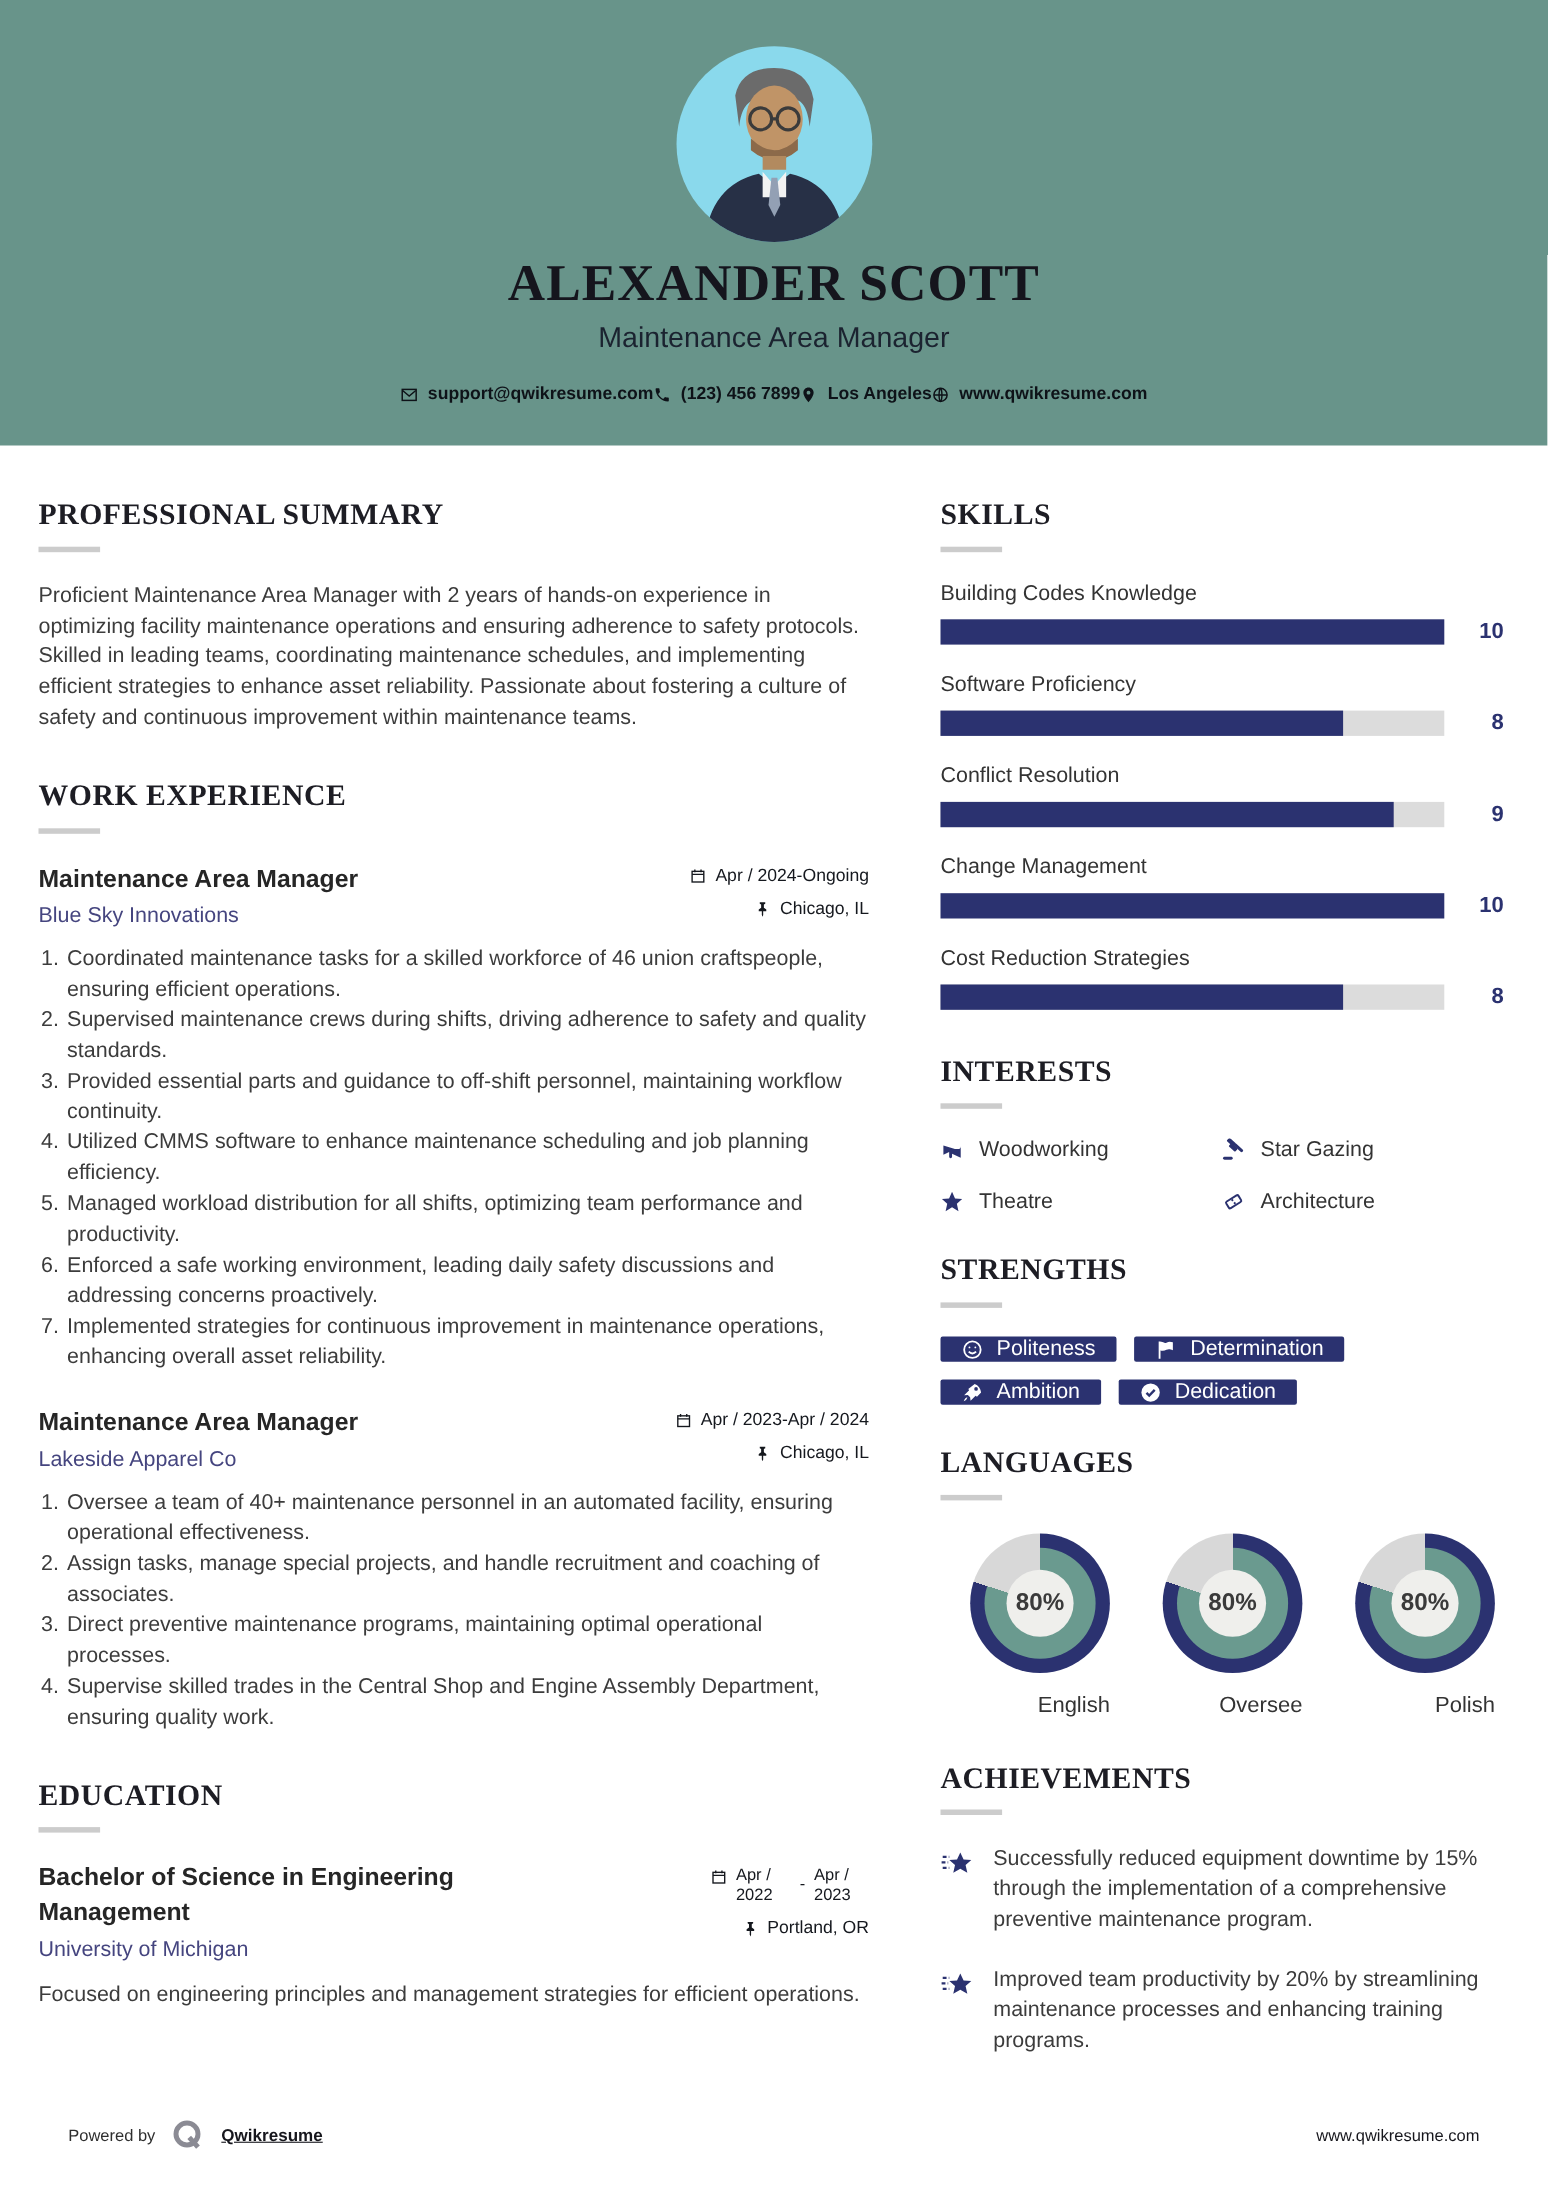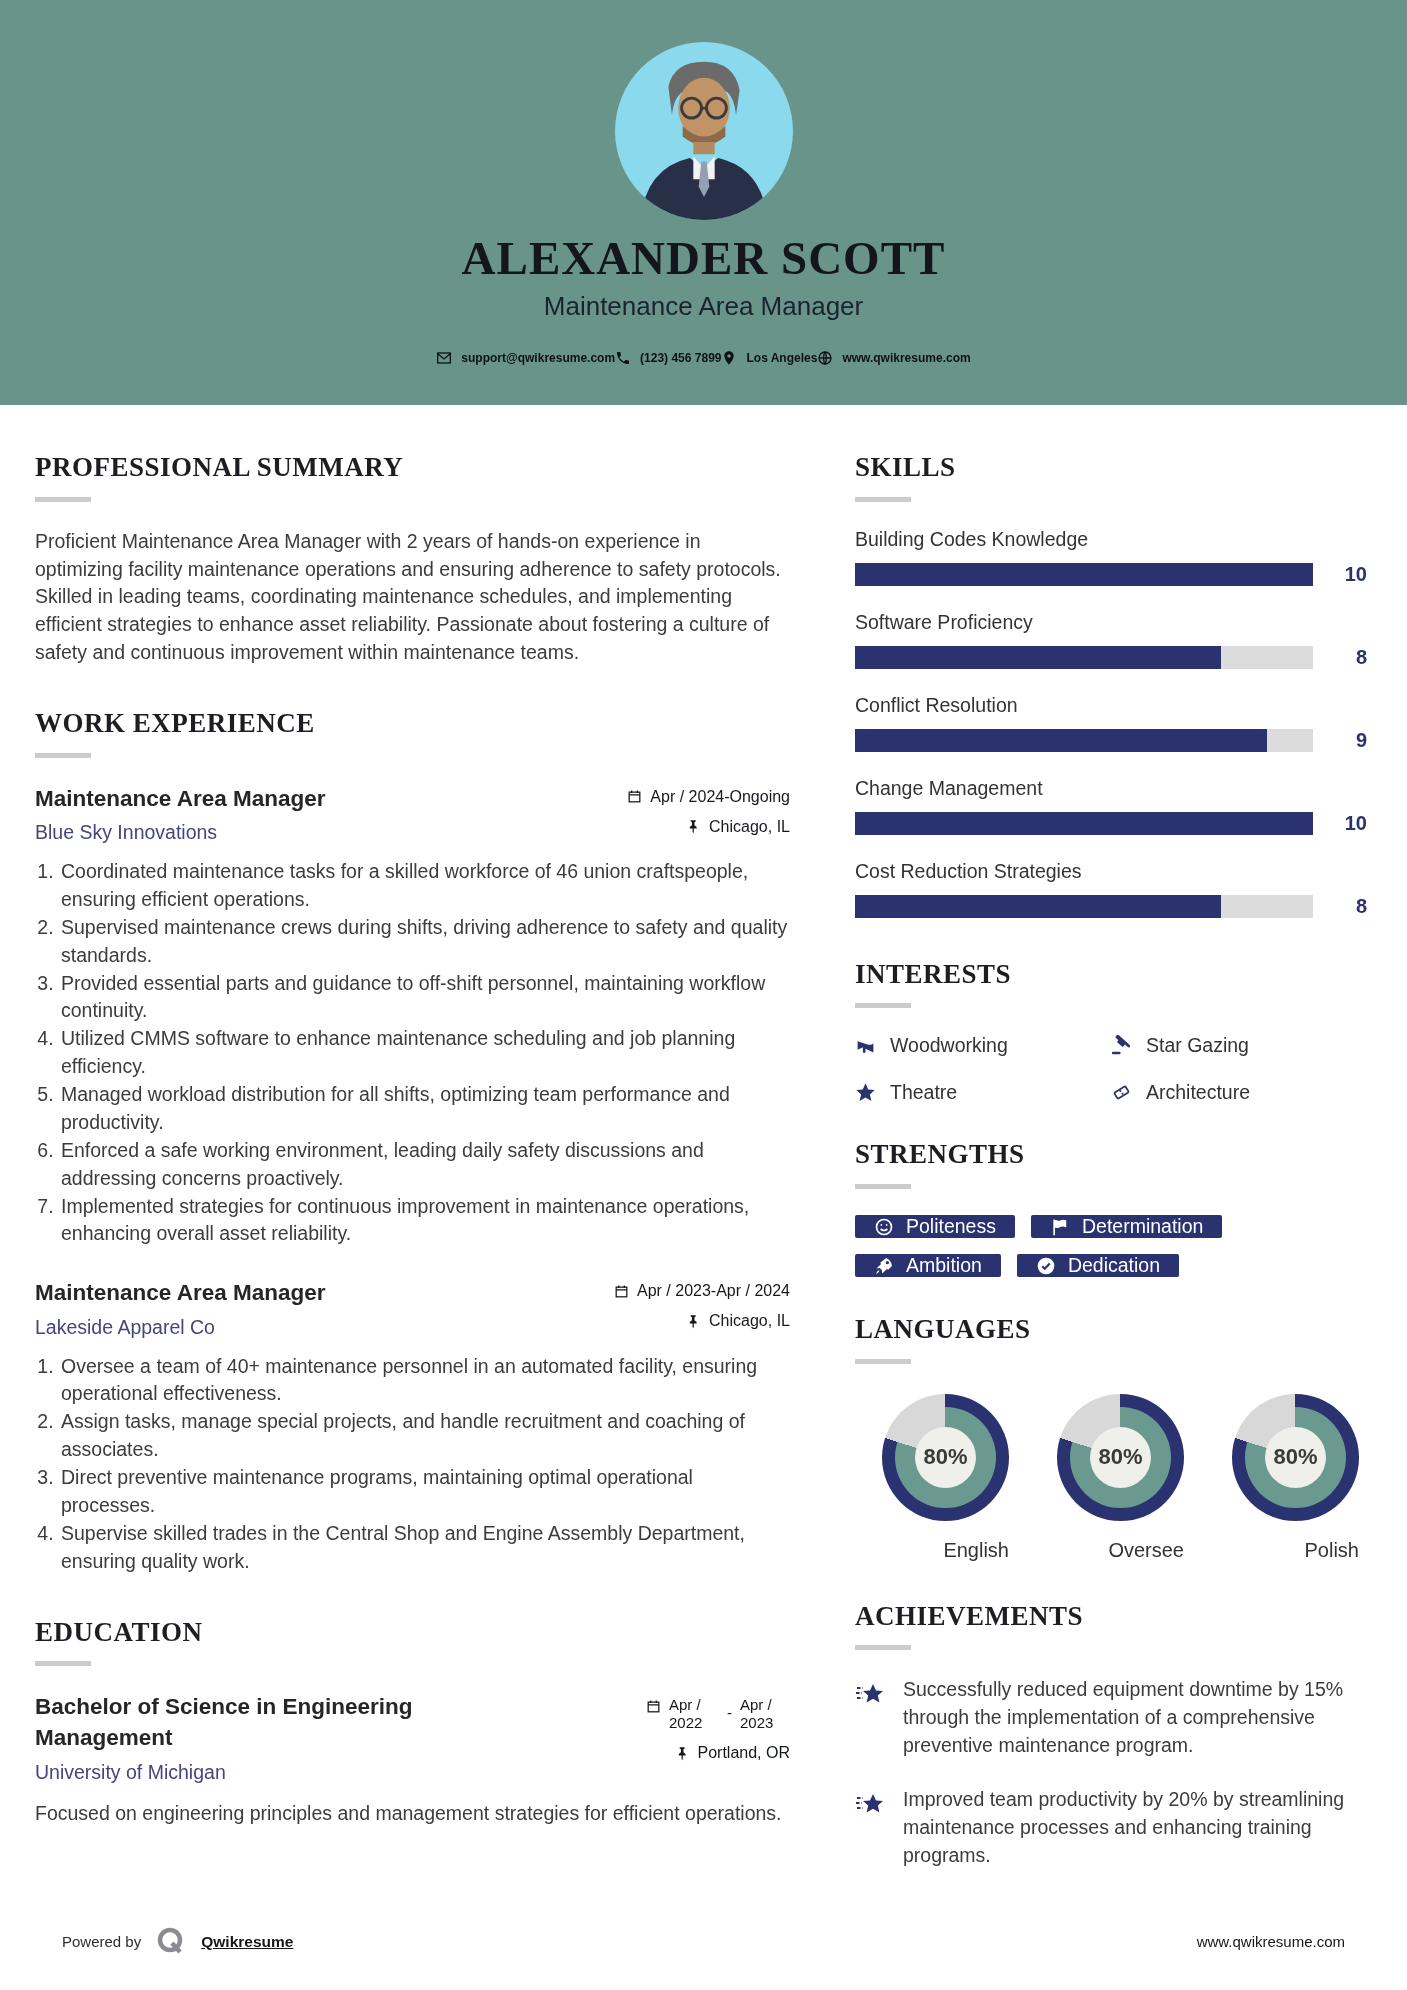--- a/index.html
+++ b/index.html
@@ -16,21 +16,21 @@
     margin:0 auto; overflow:hidden; position:relative;
   }
   .avatar svg { position:absolute; bottom:-2px; left:0; width:100%; height:100%; }
   .hero h1 {
     font-family:"Liberation Serif", serif; font-weight:800; font-size:47px;
     color:#15151d; letter-spacing:1px; margin-top:14px; line-height:1.05;
   }
   .hero .subtitle { font-size:26px; color:#1b2330; margin-top:8px; font-weight:500; }
   .contact-row {
     display:flex; justify-content:center; align-items:center; 
-    margin-top:28px; font-size:12px; color:#0e1218; font-weight:600;
+    margin-top:28px; font-size:16px; color:#0e1218; font-weight:600;
   }
   .contact-item { display:flex; align-items:center; gap:9px; }
   .contact-item svg { width:16px; height:16px; }
   
   .columns { display:flex; gap:65px; padding:48px 35px 0 35px; flex:1 1 auto; }
   .col-left { flex:0 0 755px; }
   .col-right { flex:0 0 512px; }
   h2.section {
     font-family:"Liberation Serif", serif; font-weight:800; font-size:27px;
     color:#1d1d24; letter-spacing:0.5px; line-height:1.1;

